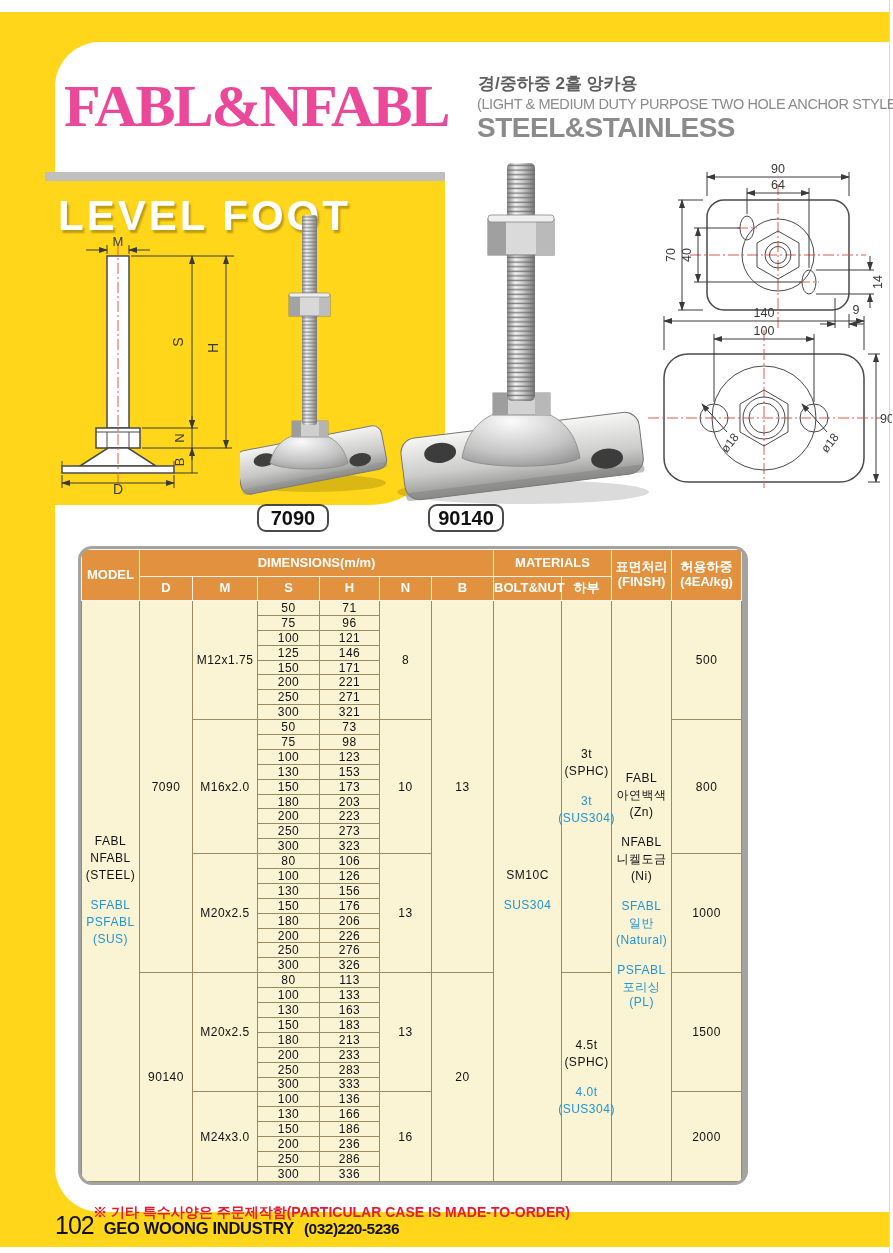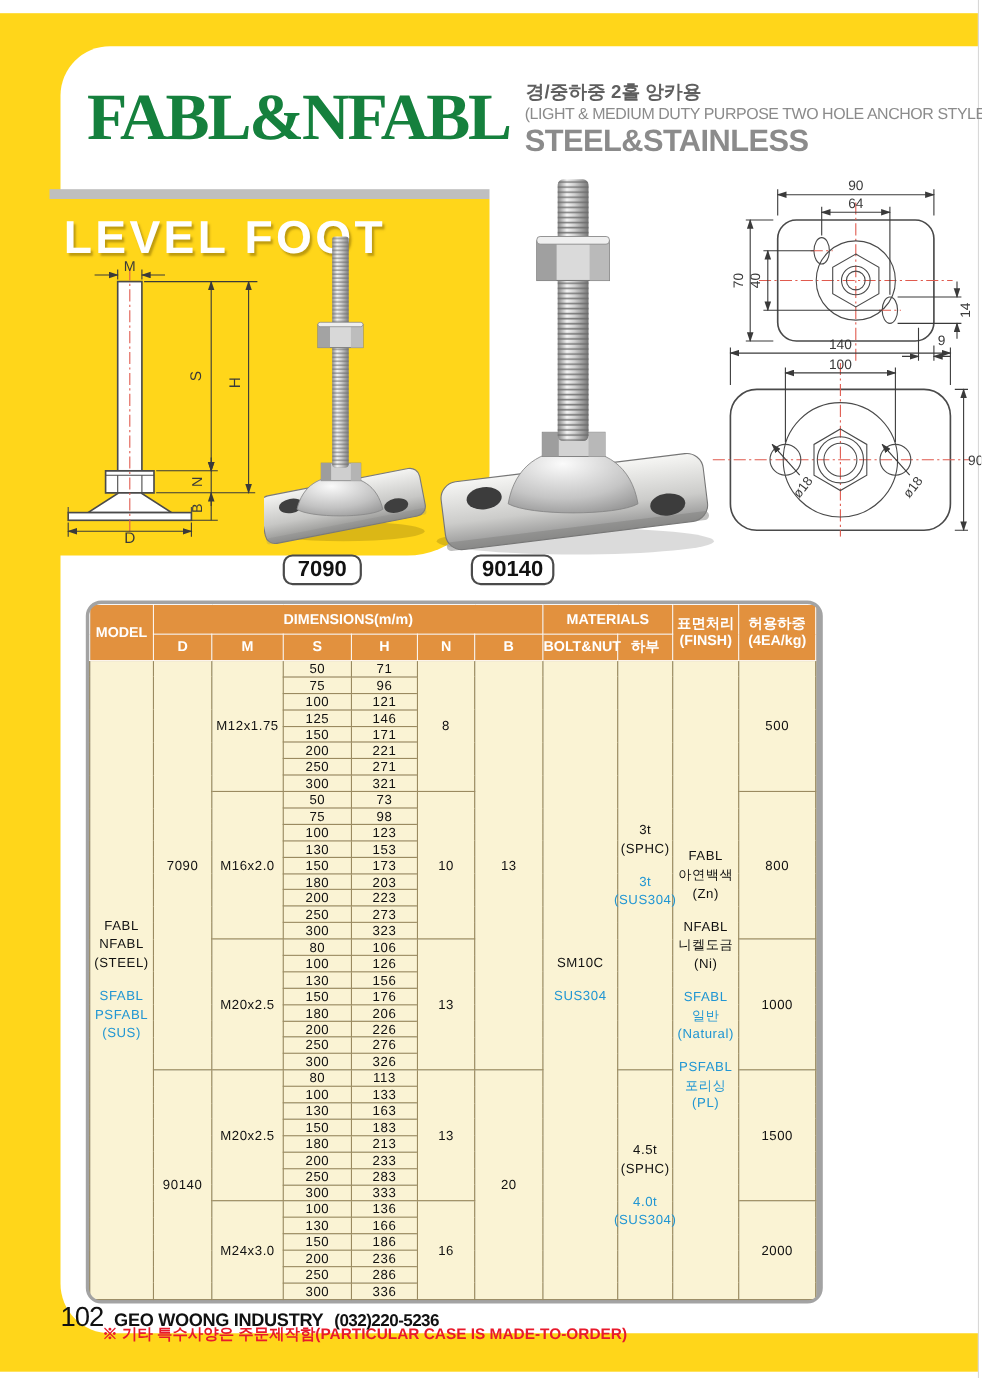--- a/index.html
+++ b/index.html
@@ -5,21 +5,21 @@
   html,body{margin:0;padding:0;}
   body{width:893px;height:1253px;position:relative;background:#ffffff;font-family:"Liberation Sans",sans-serif;overflow:hidden;}
   .abs{position:absolute;}
   
   #yellow-frame{left:0;top:12px;width:889px;height:1235px;background:#FFD61A;}
   #right-edge-line{left:889px;top:0;width:1px;height:1253px;background:#d8d8d8;}
   #white-panel{left:55px;top:42px;width:838px;height:1170px;background:#ffffff;border-radius:45px 0 0 45px;}
   #gray-bar{left:45px;top:172px;width:400px;height:9px;background:#BFBFBF;}
   #yellow-block{left:0;top:181px;width:445px;height:324px;background:#FFD61A;border-bottom-right-radius:75px;}
   
-  #page-title{left:79px;top:72px;font-family:"Liberation Serif",serif;font-weight:bold;font-size:60px;color:#15803d;letter-spacing:-2px;}
+  #page-title{left:64px;top:72px;font-family:"Liberation Serif",serif;font-weight:bold;font-size:60px;color:#ec4899;letter-spacing:-2px;}
   #subtitle-kr{left:478px;top:72px;font-size:17px;font-weight:bold;color:#5f5f5f;}
   #subtitle-en{left:477px;top:96px;font-size:14.5px;color:#8b8b8b;letter-spacing:-0.4px;white-space:nowrap;}
   #subtitle-steel{left:477px;top:112px;font-size:28px;font-weight:bold;color:#8b8b8b;letter-spacing:-0.5px;}
   #banner{left:58px;top:192px;font-size:42px;font-weight:bold;color:#ffffff;letter-spacing:3px;text-shadow:2px 3px 2px rgba(110,85,0,.45);}
   
   .prod-label{border:2px solid #4a4a4a;border-radius:9px;background:#fff;color:#111;
     font-size:20px;font-weight:bold;text-align:center;line-height:24px;}
   #label-7090{left:257px;top:504px;width:68px;height:24px;}
   #label-90140{left:428px;top:504px;width:72px;height:24px;}
   
@@ -31,21 +31,21 @@
   th.small2{font-size:12.5px;}
   table.spec td{border:1px solid #9a8a60;background:#FAF3D4;text-align:center;vertical-align:middle;
     font-size:12px;color:#111;padding:0;height:13.9px;line-height:1;}
   td .cell-stack{display:flex;flex-direction:column;align-items:center;gap:15px;}
   .stack-group{display:flex;flex-direction:column;gap:2px;line-height:1.25;letter-spacing:0.5px;}
   .stack-group.blue{color:#2196D3;}
   .num{letter-spacing:0.5px;}
   
   #note{left:93px;top:1204px;font-size:14px;font-weight:bold;color:#E8192C;}
   #footer{left:55px;top:1183px;display:flex;align-items:baseline;gap:10px;color:#111;}
-  #footer .pageno{font-size:25px;letter-spacing:-1px;}
+  #footer .pageno{font-size:25px;letter-spacing:-1px;margin-top:28px;}
   #footer .company{font-size:16.5px;font-weight:bold;letter-spacing:-0.3px;}
   #footer .phone{font-size:15.5px;font-weight:bold;letter-spacing:-0.5px;}
   
   svg text{font-family:"Liberation Sans",sans-serif;fill:#3a3a3a;}
   .dim{stroke:#3a3a3a;stroke-width:1;fill:none;}
   .draw{stroke:#4a4a4a;stroke-width:1.5;fill:#ffffff;}
   .draw-thin{stroke:#4a4a4a;stroke-width:1;fill:none;}
   .cl{stroke:#E05A4E;stroke-width:1;stroke-dasharray:11 3 2 3;fill:none;}
 </style>
 </head>

